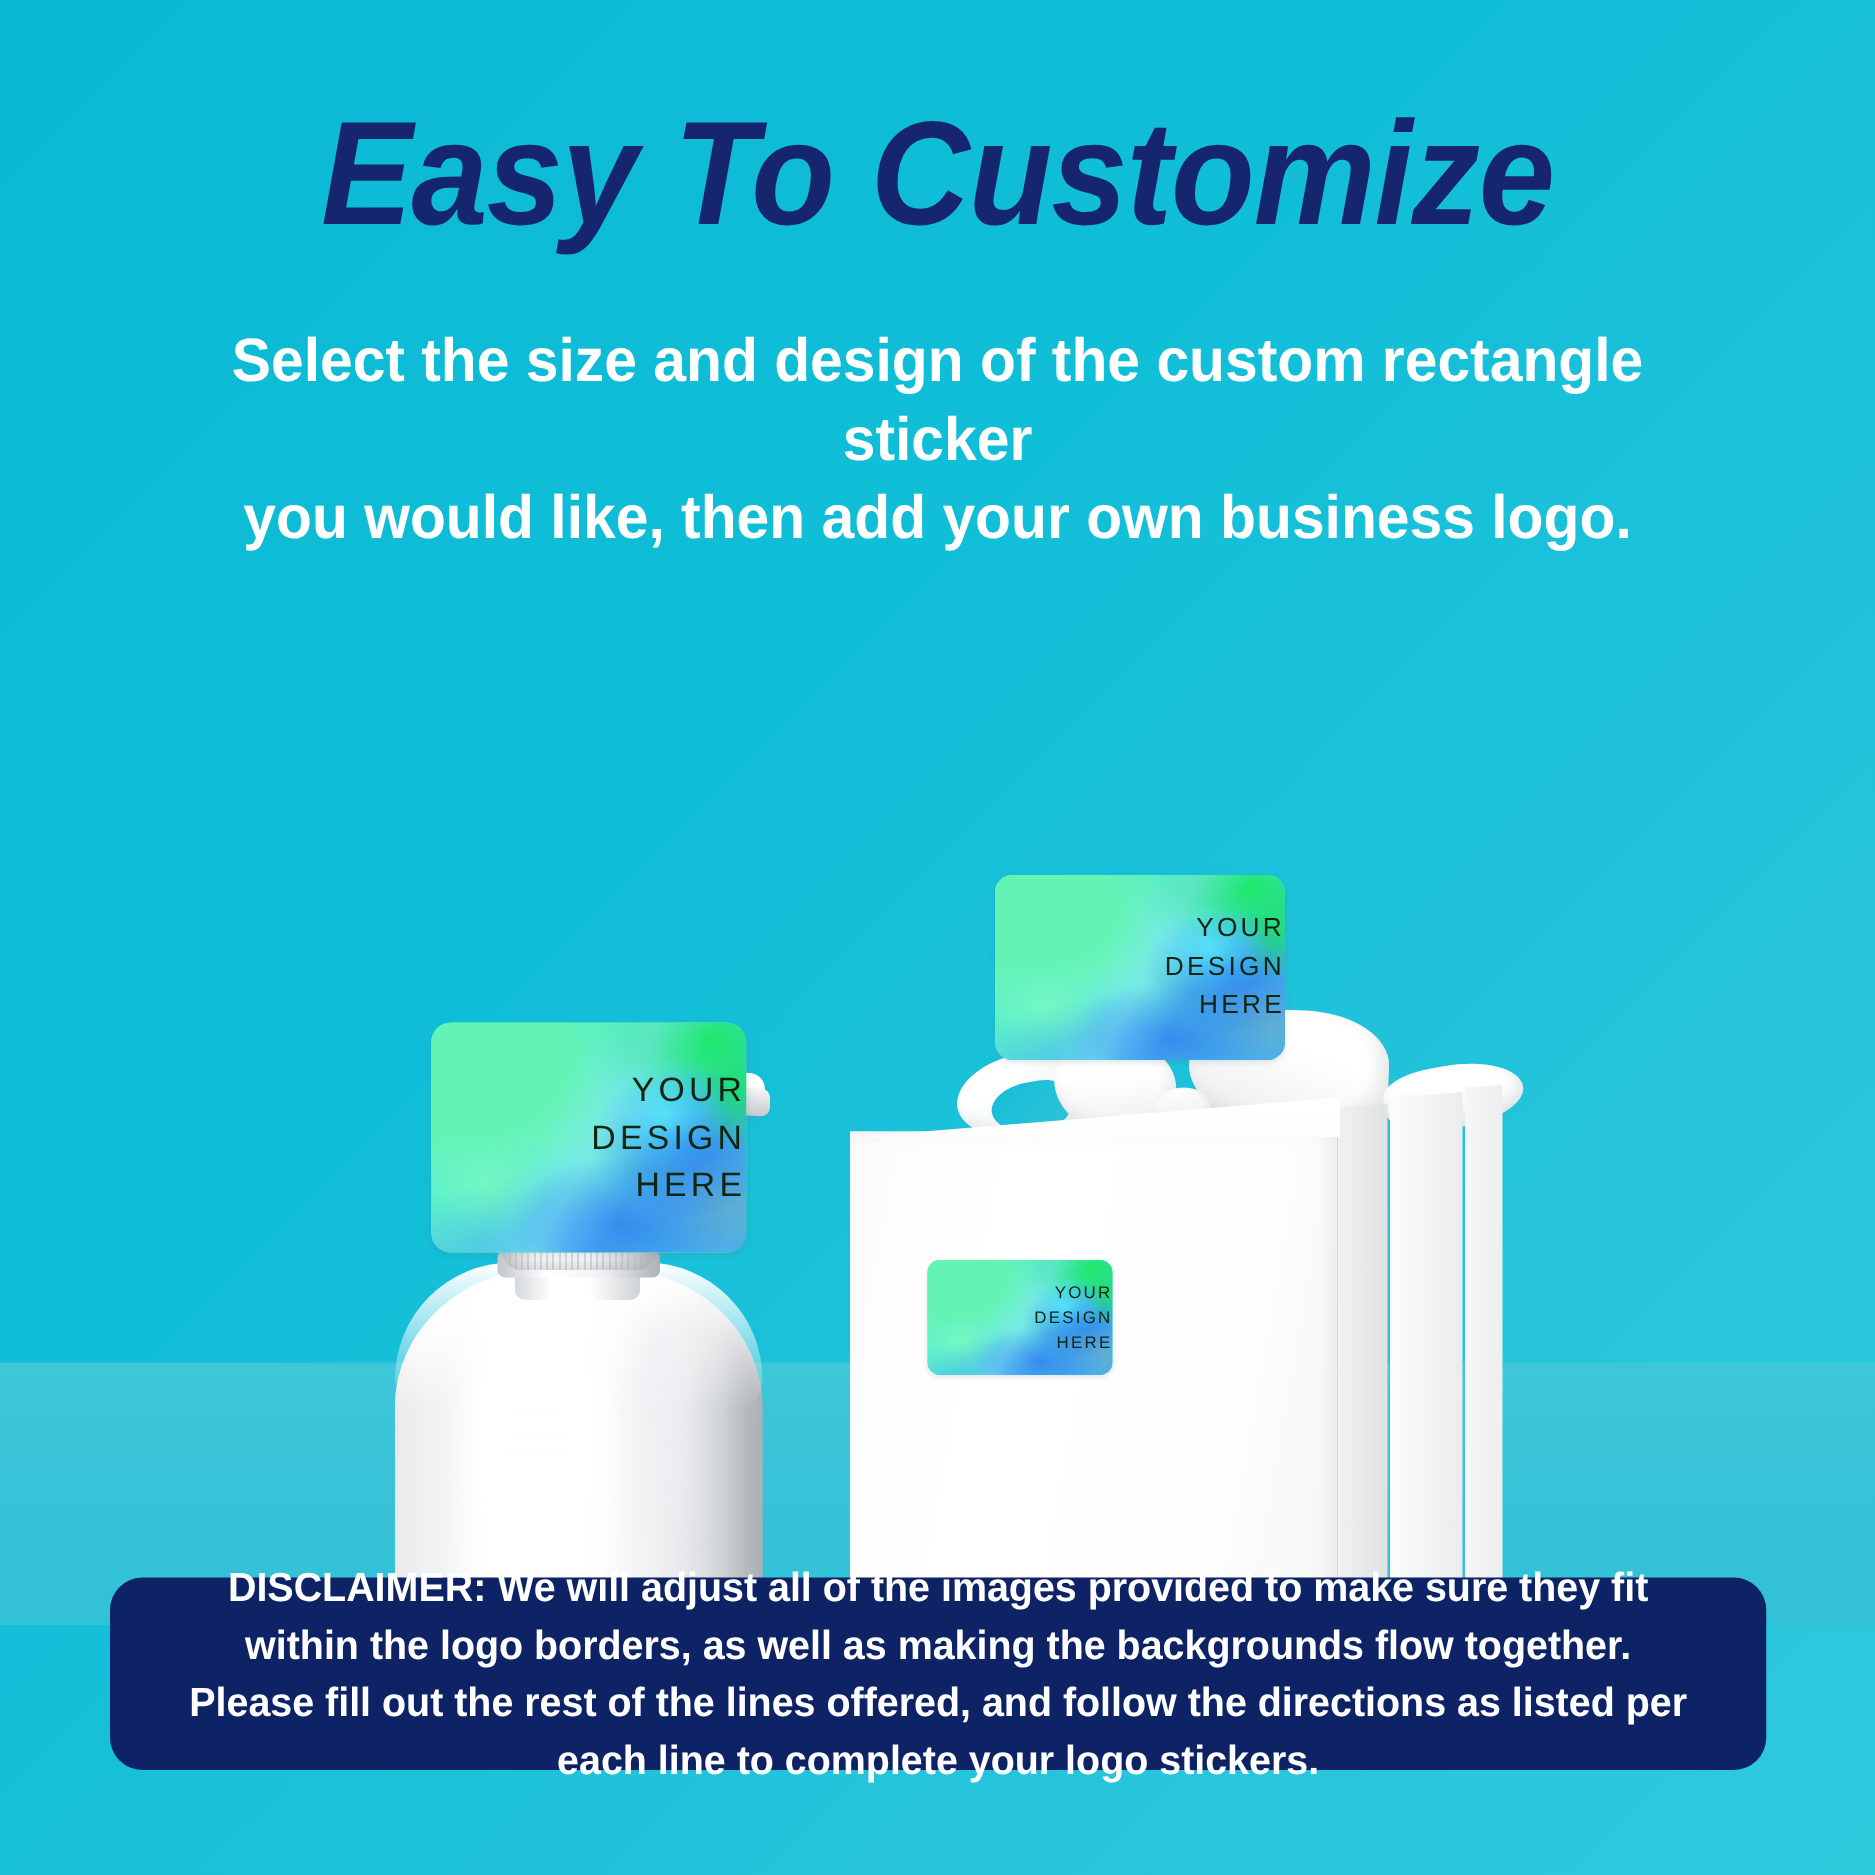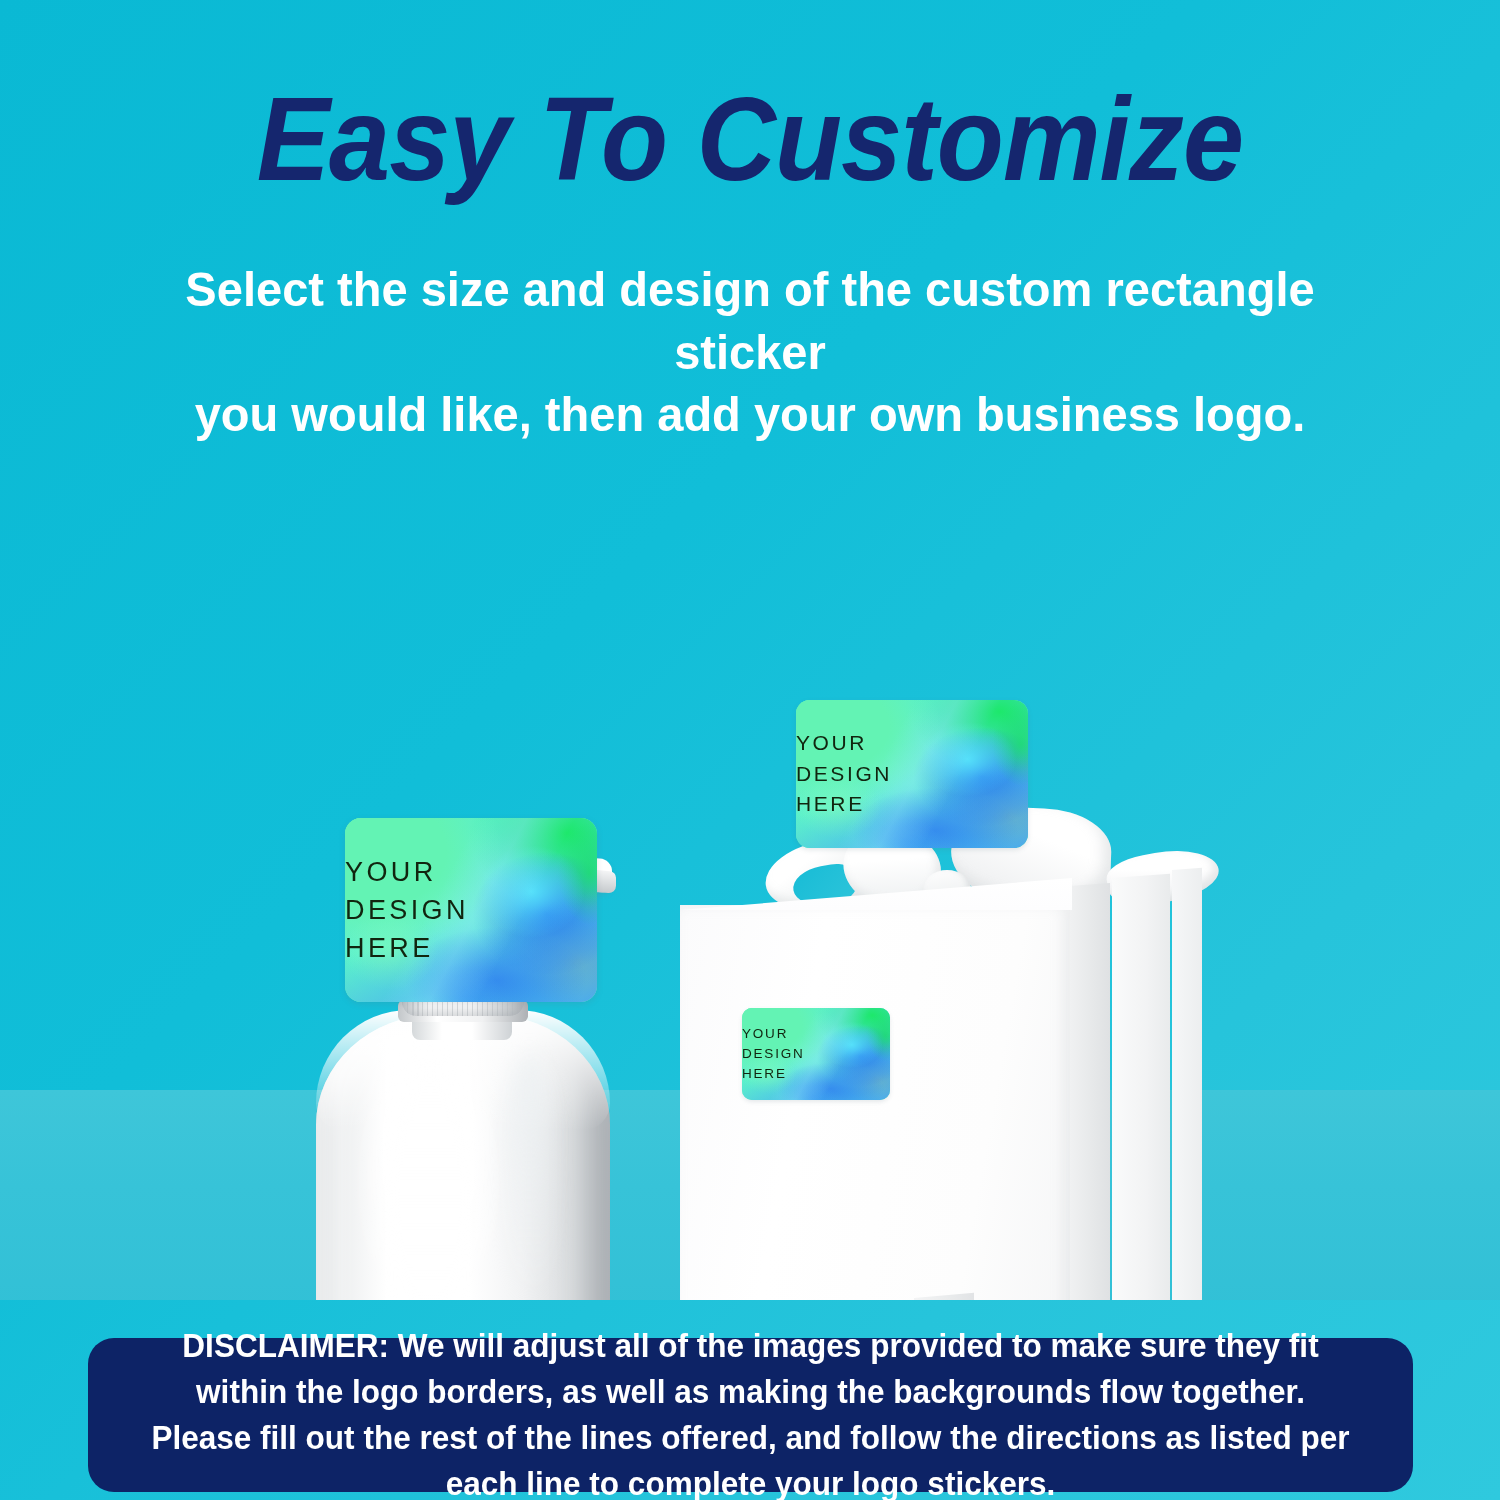--- a/index.html
+++ b/index.html
@@ -33,21 +33,21 @@
     position:absolute; left:90px; top:258px; width:1320px;
     text-align:center;
     font-family:"Liberation Sans Narrow","Liberation Sans", sans-serif;
     font-size:49px; font-weight:bold; color:#ffffff;
     line-height:1.28;
     transform:scaleX(0.96); transform-origin:50% 50%;
   }
 
   
   #disclaimer {
-    position:absolute; left:88px; top:1338px; width:1325px; height:154px;
+    position:absolute; left:88px; top:1262px; width:1325px; height:154px;
     background:#0d2366; border-radius:26px;
     display:flex; align-items:center; justify-content:center;
     padding:0 38px;
   }
   #disclaimer-text {
     font-family:"Liberation Sans Narrow","Liberation Sans", sans-serif;
     font-size:32.5px; font-weight:bold; color:#ffffff;
     text-align:center; line-height:1.42;
     transform:scaleX(0.97); transform-origin:50% 50%;
   }
@@ -70,21 +70,21 @@
   .w3 { background:
       radial-gradient(ellipse 30% 36% at 74% 40%, rgba(90,235,255,.85) 0%, rgba(90,235,255,0) 70%),
       radial-gradient(ellipse 26% 30% at 18% 72%, rgba(120,250,190,.8) 0%, rgba(120,250,190,0) 72%),
       radial-gradient(ellipse 20% 26% at 48% 96%, rgba(56,150,245,.7) 0%, rgba(56,150,245,0) 70%),
       radial-gradient(ellipse 18% 40% at 97% 30%, rgba(24,222,98,.7) 0%, rgba(24,222,98,0) 70%); }
   .w4 { background:
       linear-gradient(118deg, rgba(255,255,255,0) 38%, rgba(150,230,255,.35) 52%, rgba(255,255,255,0) 66%),
       linear-gradient(165deg, rgba(255,255,255,0) 55%, rgba(70,160,235,.35) 78%, rgba(255,255,255,0) 92%); }
   .sticker-text {
     position:absolute; inset:0;
-    display:flex; flex-direction:column; align-items:flex-start; justify-content:center;
+    display:flex; flex-direction:column; align-items:flex-end; justify-content:center;
     color:#11250f; font-family:"Liberation Sans", sans-serif; font-weight:400;
     text-align:center;
   }
   .sticker-text span { display:block; }
 
   
   #bottle-wrap { position:absolute; left:300px; top:440px; width:330px; height:800px; }
   #bottle-body {
     position:absolute; left:16px; top:175px; width:294px; height:610px;
     border-radius:120px/110px;

